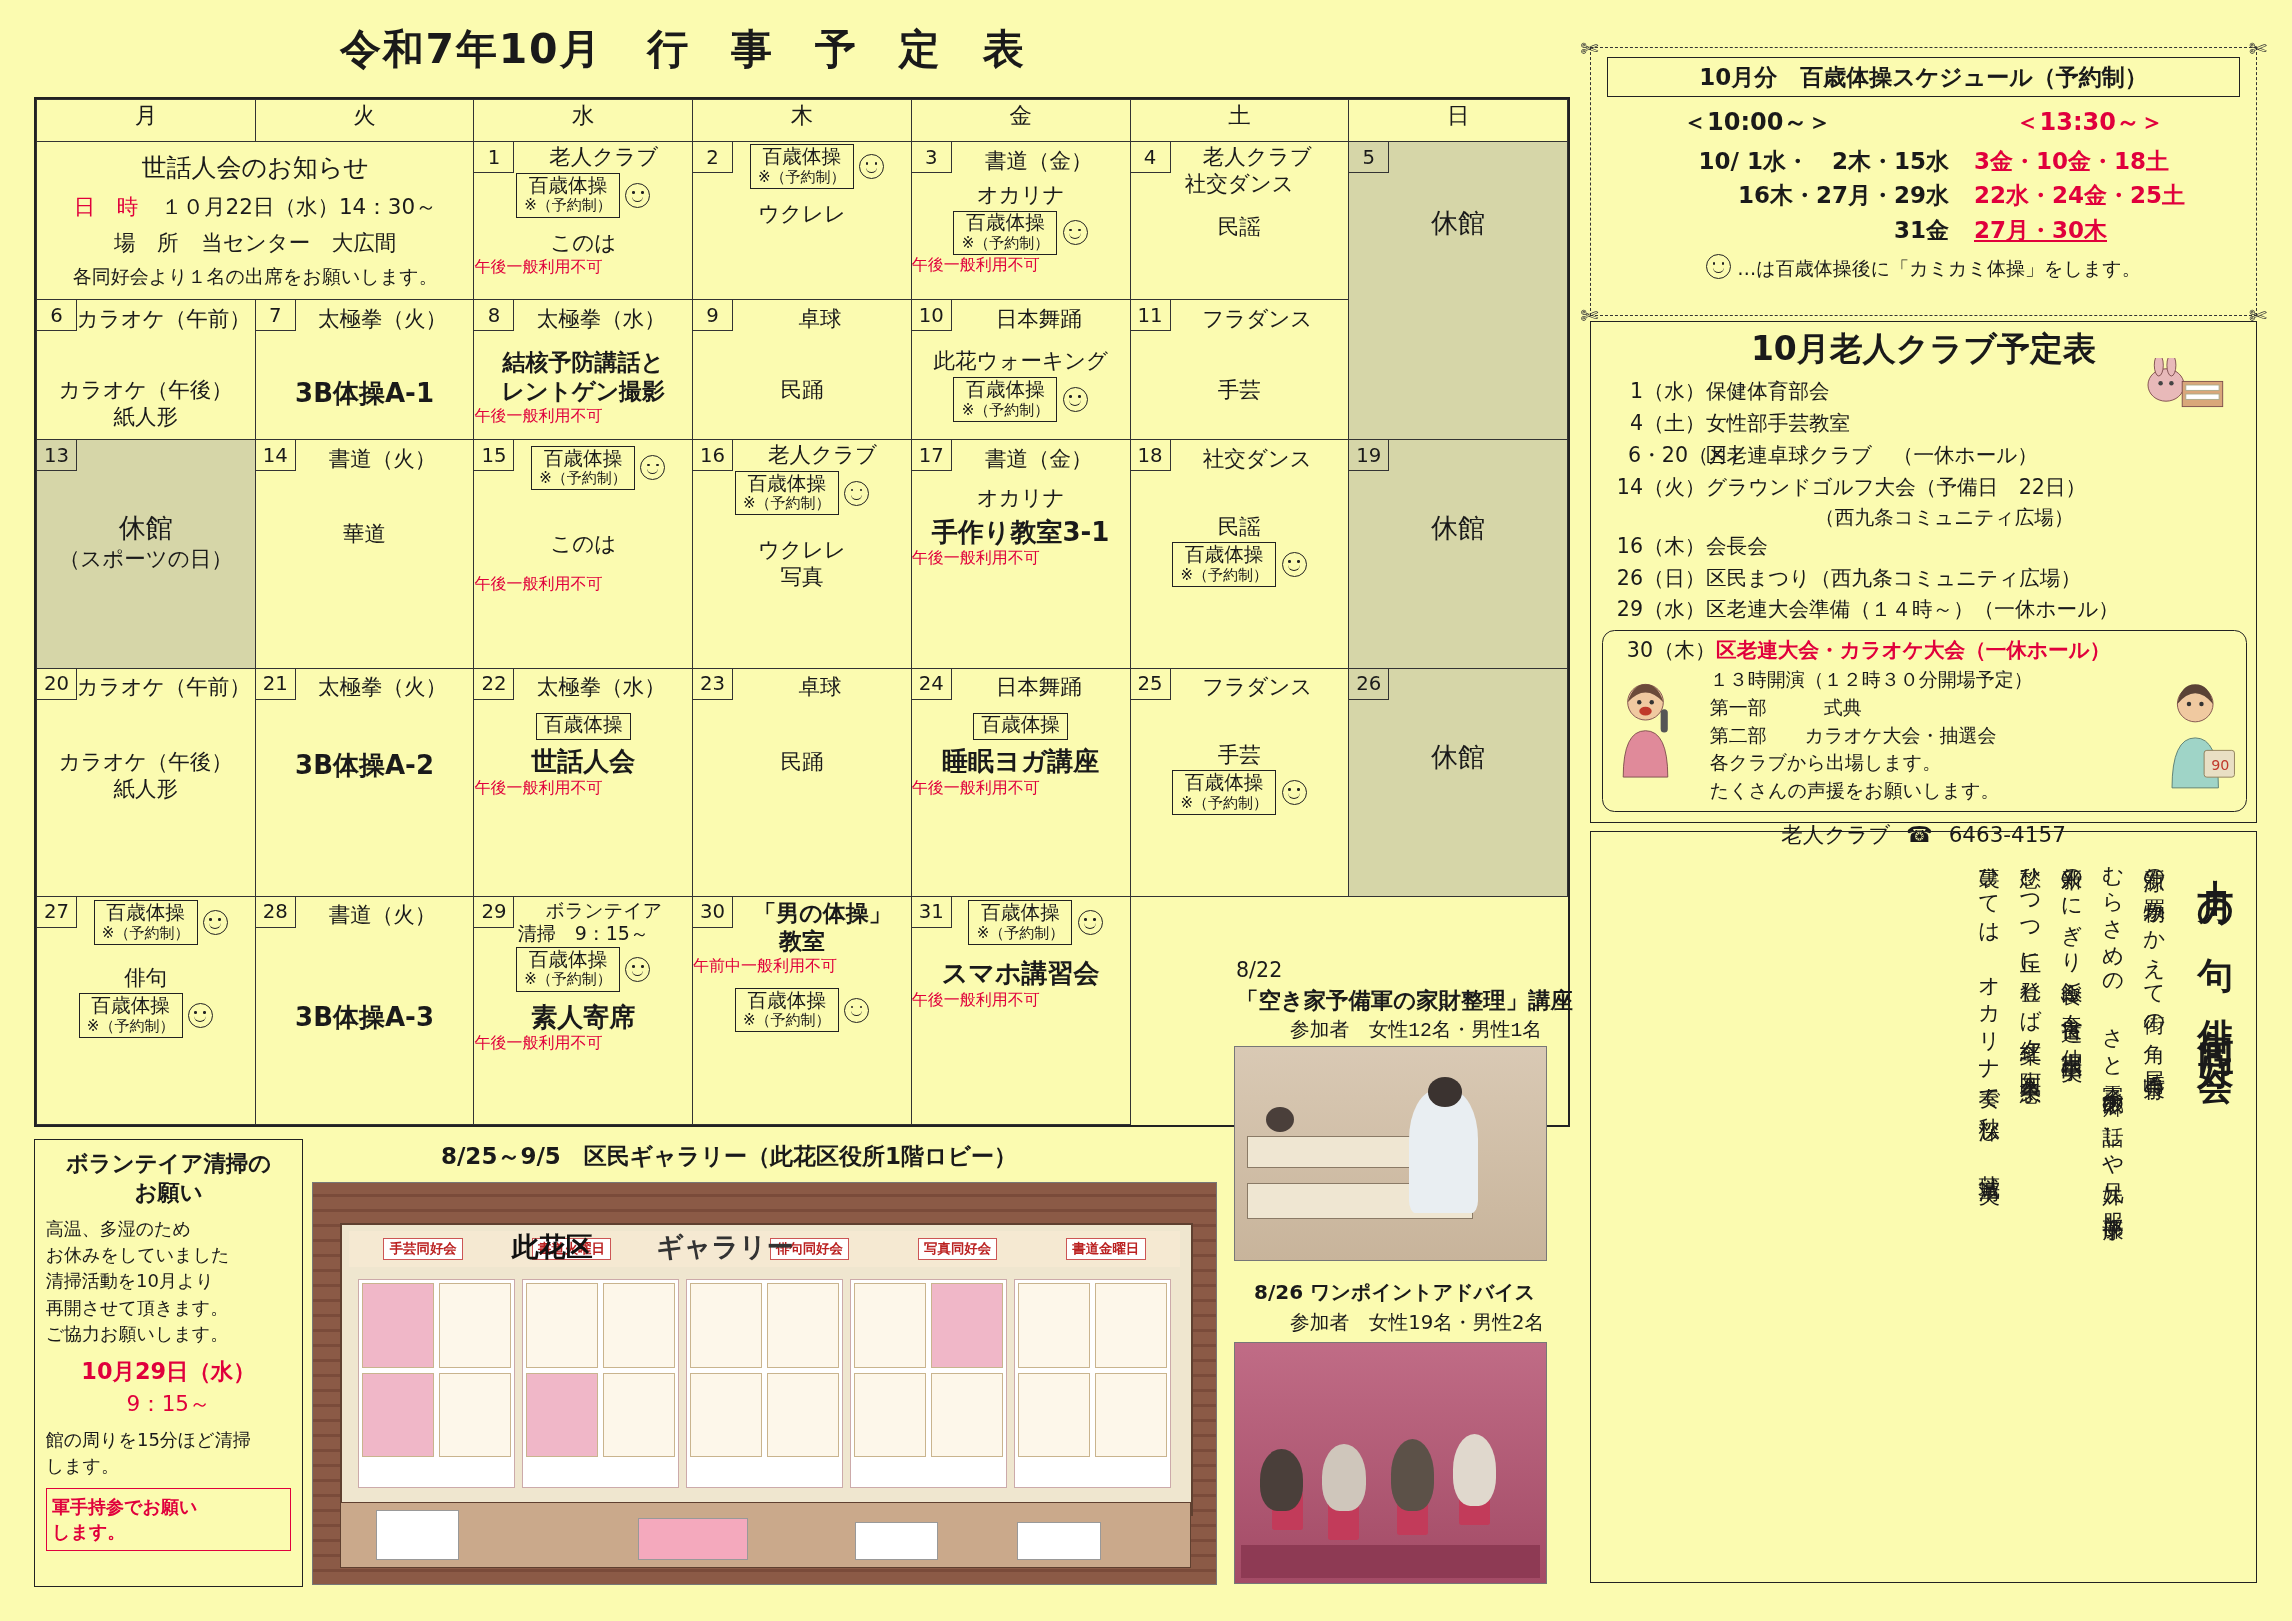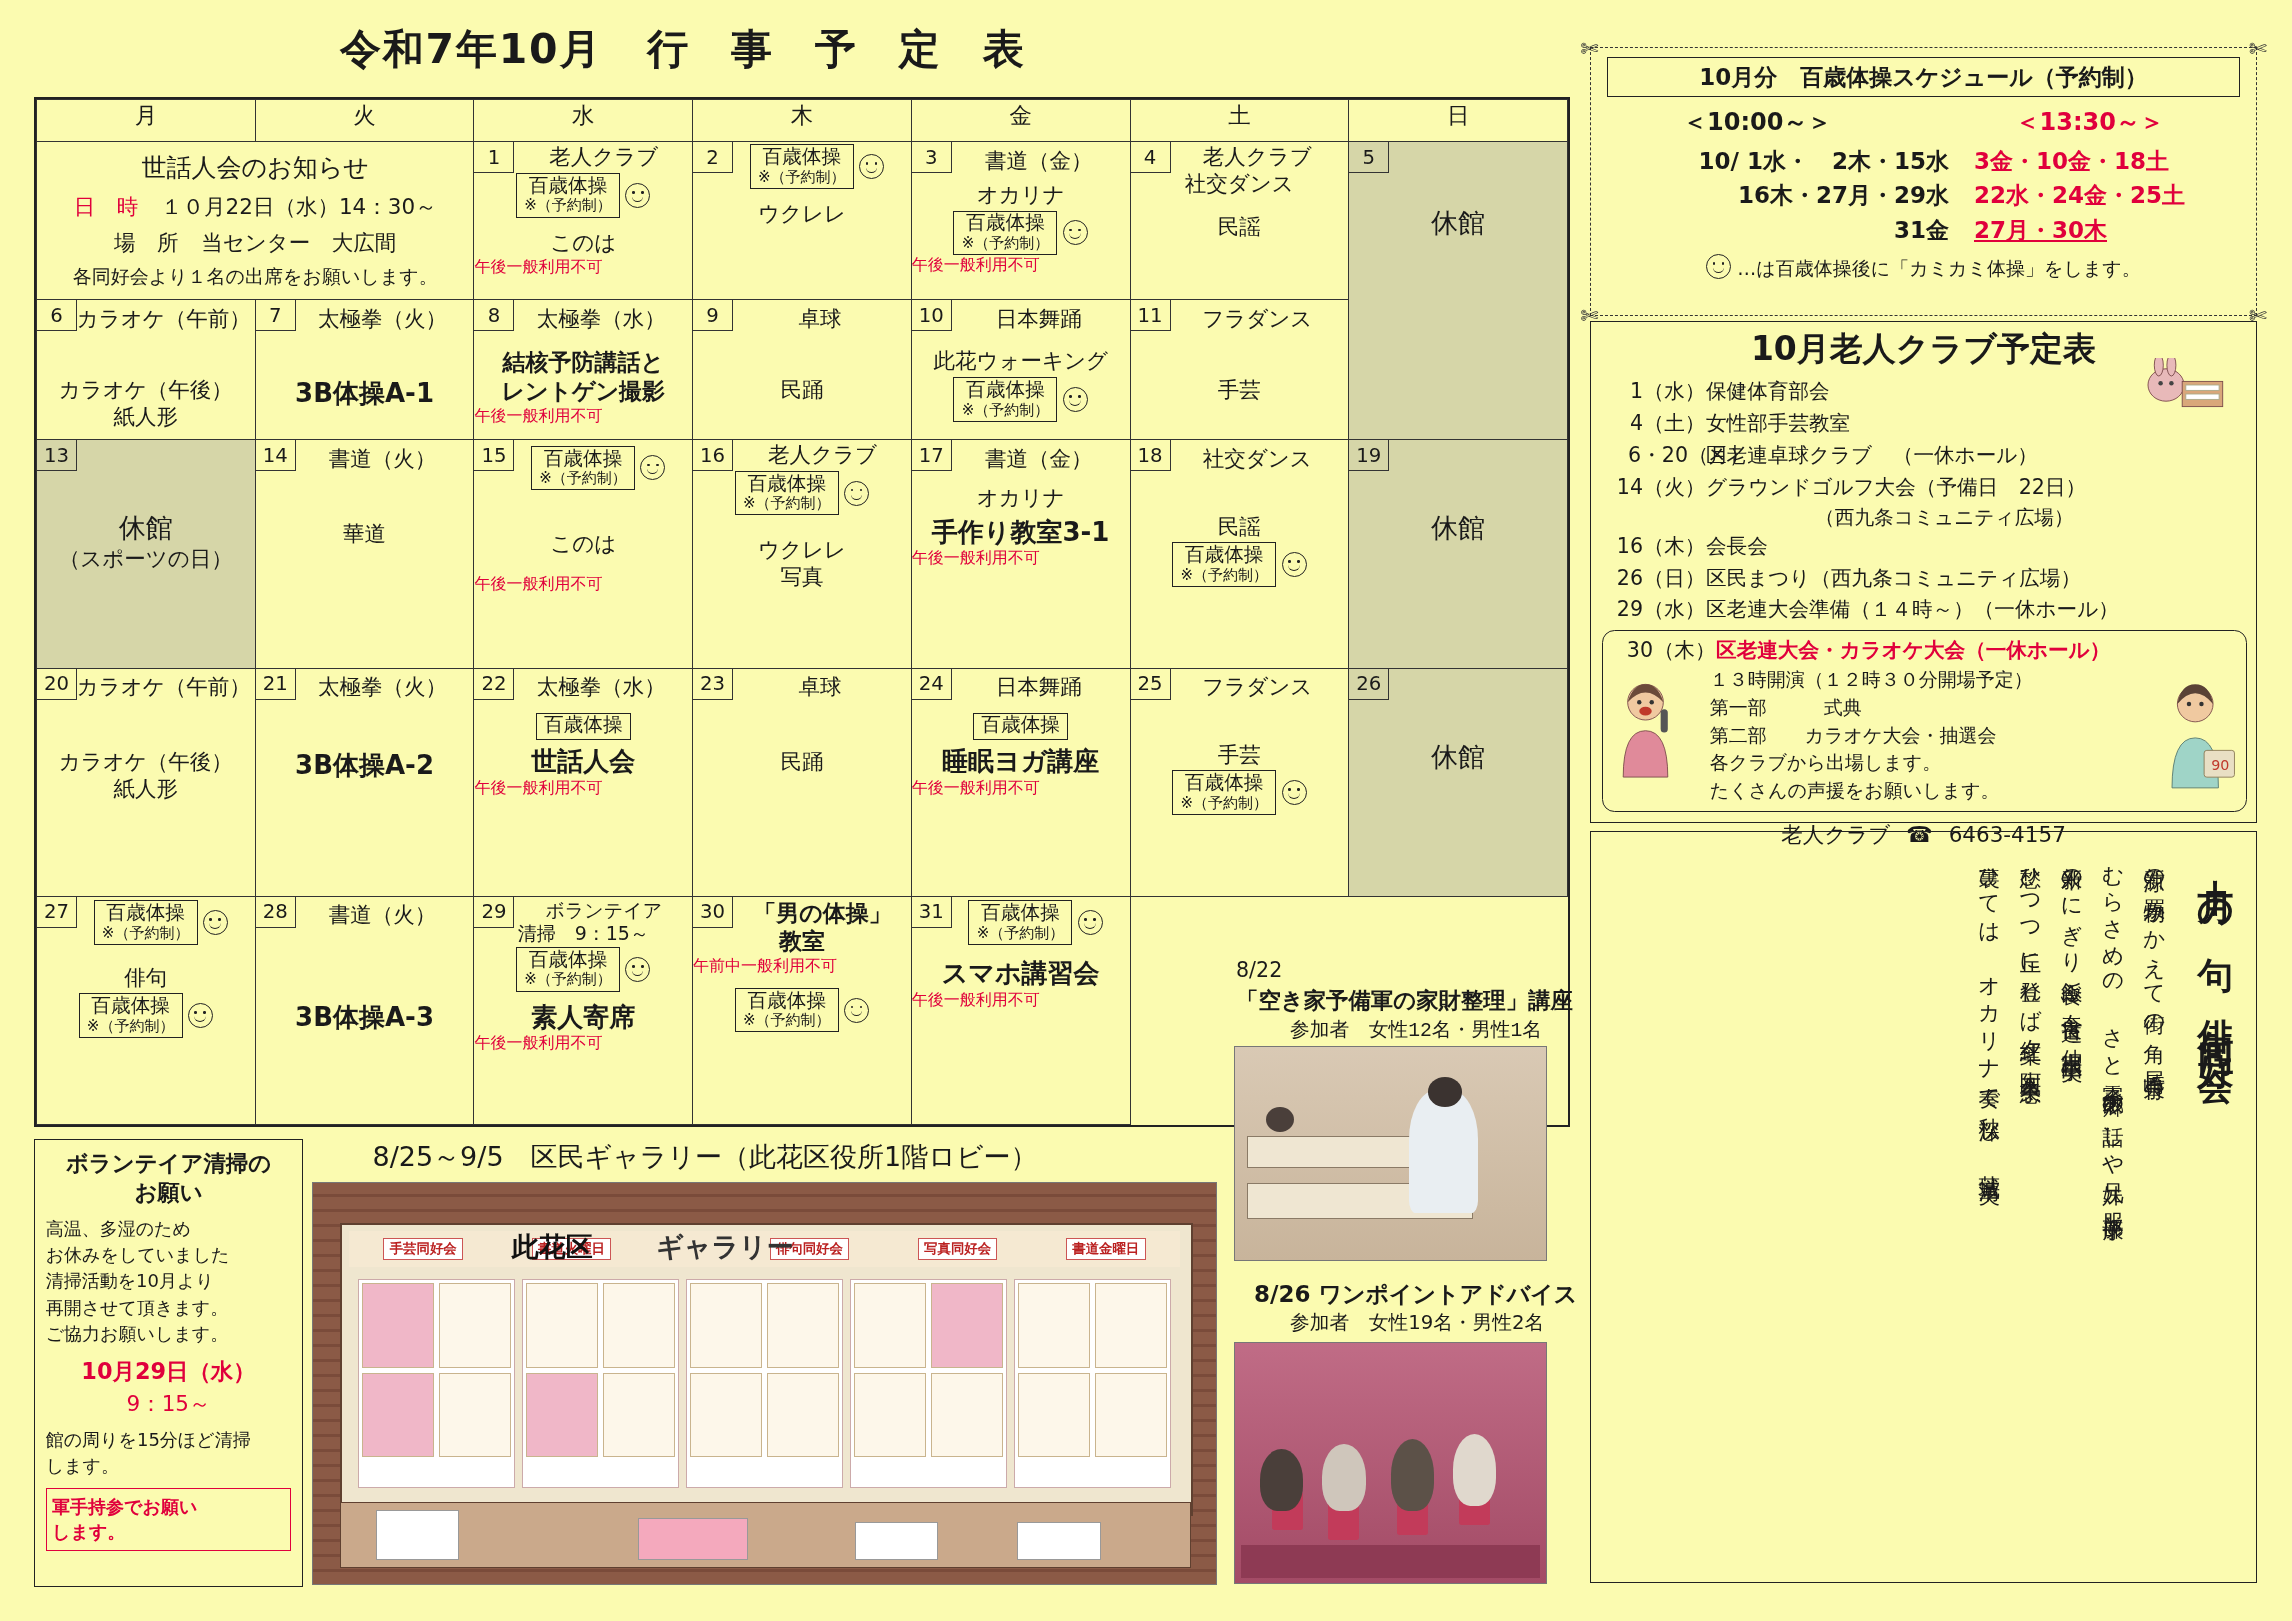--- a/index.html
+++ b/index.html
@@ -123,21 +123,21 @@
   #volunteer{
     left:34px;top:1139px;width:269px;height:448px;border:1.8px solid #222;background:#fbfbb0;
   }
   #volunteer .hd{font-size:22.4px;font-weight:bold;text-align:center;margin-top:9px;line-height:1.3;}
   #volunteer p{font-size:18px;margin:9px 10.7px;line-height:1.45;}
   #volunteer .date{color:#e0003c;font-size:22.4px;text-align:center;font-weight:bold;margin:9px 0 1.8px;}
   #volunteer .time{color:#e0003c;font-size:21.5px;text-align:center;margin-bottom:5.4px;}
   #volunteer .glove{color:#e0003c;font-size:18px;margin:7.2px 10.7px;line-height:1.4;font-weight:bold;}
 
   
-  #gallery-title{left:302px;top:1136px;width:806px;height:41px;font-size:27px;font-weight:normal;}
+  #gallery-title{left:326px;top:1136px;width:806px;height:41px;font-size:23px;font-weight:bold;}
   #gallery-photo{left:312px;top:1182px;width:905px;height:403px;border:0.9px solid #777;overflow:hidden;background:#86efac;}
   .photo{position:relative;width:100%;height:100%;}
   .g-wall{position:absolute;inset:0;background:
      repeating-linear-gradient(0deg,#8b5a46 0 12.5px,#7a4b3a 12.5px 15px),
      repeating-linear-gradient(90deg,rgba(0,0,0,.12) 0 36px,rgba(255,255,255,.05) 36px 72px);}
   .g-board{position:absolute;left:3%;top:10%;width:94%;height:72%;background:#efe6cf;border:2.7px solid #5f4030;}
   .g-banner{position:absolute;left:4%;top:12%;width:92%;height:9%;background:#f5e9d2;display:flex;align-items:center;justify-content:space-around;}
   .g-banner span{font-size:13.4px;color:#b22;font-weight:bold;background:#fff;padding:0.9px 5.4px;border:0.9px solid #c55;}
   .g-bigtitle{position:absolute;left:22%;top:11.5%;font-size:27px;font-weight:bold;color:#111;}
   .g-items{position:absolute;left:5%;top:24%;width:90%;height:52%;display:flex;gap:7.2px;}
@@ -145,21 +145,21 @@
   .g-scroll{flex:1 1 30%;height:40%;margin:2.7px;background:#fdf7ea;border:0.9px solid #c9b48e;}
   .g-pink{background:#f0b7c8;}
   .g-tbl{position:absolute;left:3%;bottom:4%;width:94%;height:16%;background:#caa98b;border:1.8px solid #5f4030;}
   .g-paper{position:absolute;background:#fff;border:0.9px solid #999;}
 
   
   #rep1-date{left:1236px;top:958px;font-size:20.6px;}
   #rep1-title{left:1236px;top:985px;font-size:22.4px;font-weight:bold;}
   #rep1-sub{left:1290px;top:1016px;font-size:19.7px;font-family:Liberation Mono, monospace;}
   #rep1-photo{left:1234px;top:1046px;width:313px;height:215px;border:0.9px solid #777;overflow:hidden;}
-  #rep2-title{left:1254px;top:1279px;font-size:23px;font-weight:bold;}
+  #rep2-title{left:1254px;top:1279px;font-size:20px;font-weight:bold;}
   #rep2-sub{left:1290px;top:1309px;font-size:19.7px;}
   #rep2-photo{left:1234px;top:1342px;width:313px;height:242px;border:0.9px solid #777;overflow:hidden;}
   .ph-room{position:absolute;inset:0;background:linear-gradient(#d9c9b4,#c8b49b);}
   .ph-room2{position:absolute;inset:0;background:linear-gradient(#c06c86,#a34b66);}
   .ph-fig{position:absolute;background:#5a4a44;border-radius:50% 50% 40% 40%;}
   .ph-tbl{position:absolute;background:#efe6d2;border:0.9px solid #8a7a66;}
   .ph-chair{position:absolute;background:#c23b5a;border-radius:2.7px;}
 
   
   .mascot{position:absolute;}

